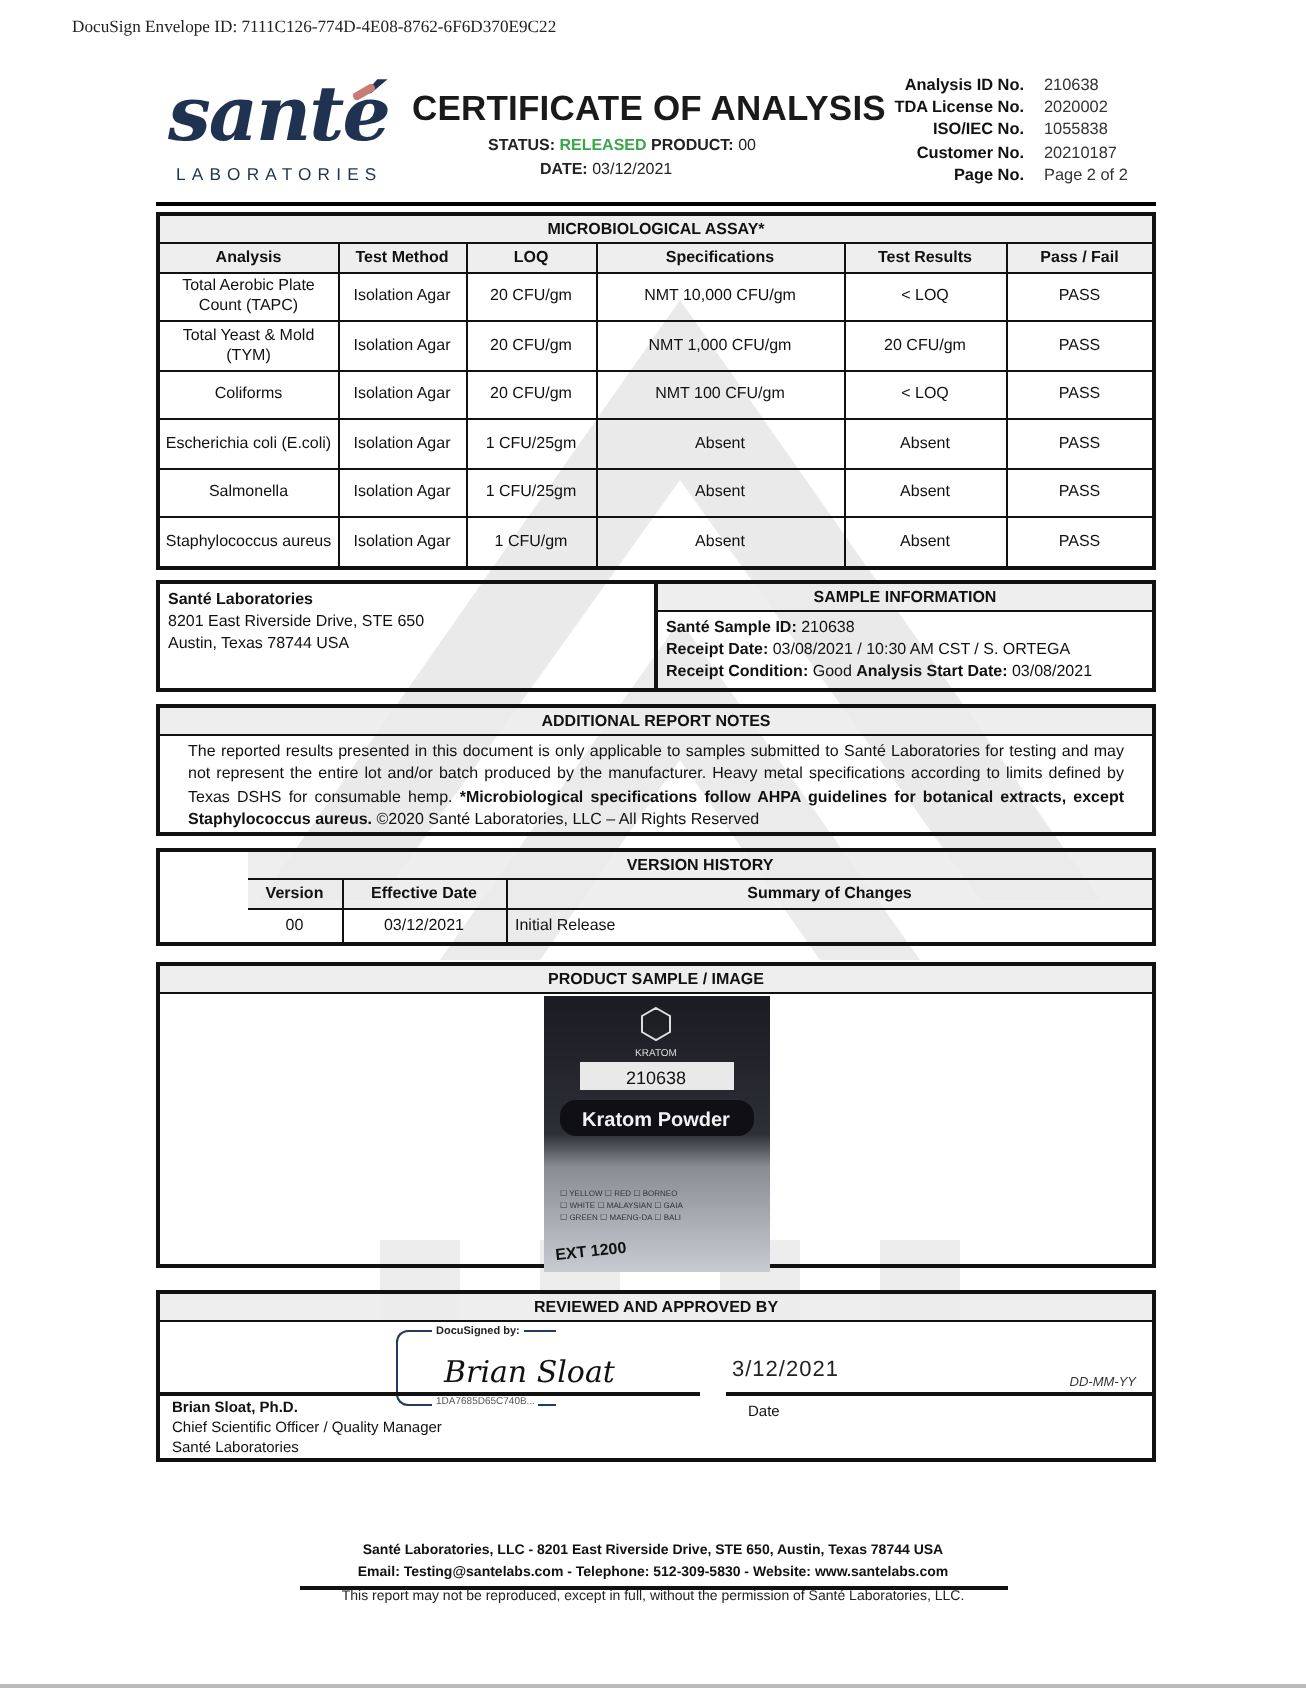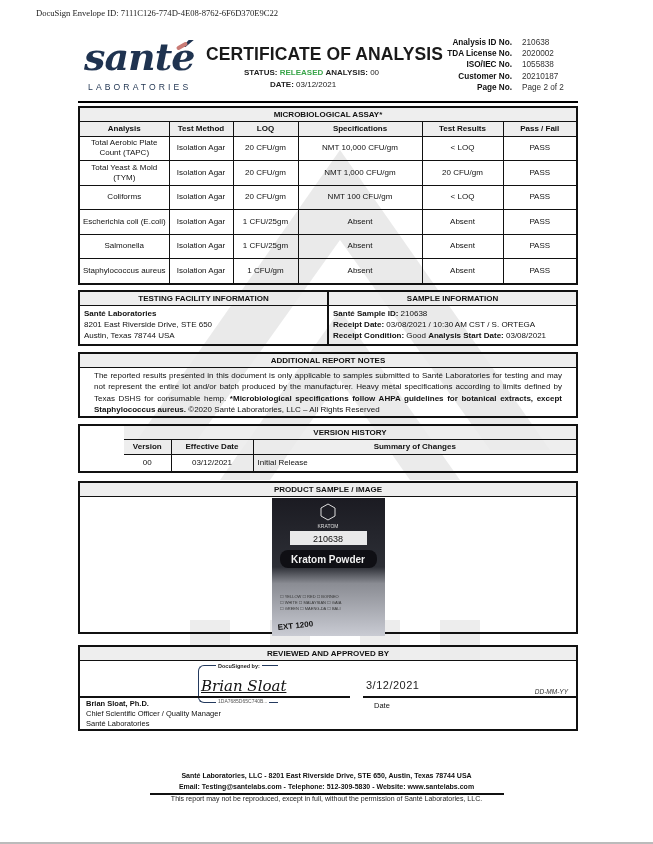--- a/index.html
+++ b/index.html
@@ -52,21 +52,21 @@
   .version { top: 424px; padding-left: 44px; }
   .version td { height: 17px; }
 
   .product { top: 481px; height: 153px; }
   .product-img { position: absolute; left: 192px; top: 15px; width: 113px; height: 138px; }
 
   .reviewed { top: 645px; height: 86px; }
   .sig-block { position: relative; height: 70px; }
   .ds-box { position: absolute; left: 118px; top: 4px; width: 80px; height: 38px; border: 1px solid #243a5e; border-right: none; border-radius: 6px 0 0 6px; }
   .ds-label { position: absolute; left: 136px; top: 2px; font-size: 5.5px; background: #fff; padding: 0 2px; font-weight: bold; color: #222; }
-  .ds-sign { position: absolute; left: 121px; top: 16px; font-family: "DejaVu Serif", serif; font-style: italic; font-size: 15px; color: #111; text-decoration: underline; }
+  .ds-sign { position: absolute; left: 142px; top: 16px; font-family: "DejaVu Serif", serif; font-style: italic; font-size: 15px; color: #111; }
   .ds-id { position: absolute; left: 136px; top: 37px; font-size: 5px; color: #555; background: #fff; padding: 0 2px; }
   .sig-line { position: absolute; left: 0; top: 35px; width: 270px; height: 2px; background: #111; }
   .date-line2 { position: absolute; left: 283px; top: 35px; width: 213px; height: 2px; background: #111; }
   .sig-date { position: absolute; left: 286px; top: 18px; font-size: 11px; color: #222; letter-spacing: 0.5px; }
   .ddmmyy { position: absolute; right: 8px; top: 27px; font-size: 6.5px; font-style: italic; color: #333; }
   .signer { position: absolute; left: 6px; top: 38px; font-size: 7.5px; line-height: 10px; }
   .signer b { font-weight: bold; }
   .date-label { position: absolute; left: 294px; top: 40px; font-size: 7.5px; }
 
   .footer { position: absolute; left: 0; width: 653px; text-align: center; font-size: 7px; }
@@ -93,21 +93,21 @@
 <div class="header">
   <div class="logo">
     <div class="logo-script">santé</div>
     <div class="logo-accent"></div>
     <div class="logo-sub">LABORATORIES</div>
   </div>
   <div class="title">CERTIFICATE OF ANALYSIS</div>
   <div class="status">
     <b>STATUS:</b>
     <span class="released">RELEASED</span>
-    <b>ANALYSIS:</b>
+    <b>PRODUCT:</b>
     <span>00</span>
   </div>
   <div class="date-line">
     <b>DATE:</b>
     <span>03/12/2021</span>
   </div>
   <div class="meta">
     <div class="meta-row">
         <span class="meta-label">Analysis ID No.</span>
         <span class="meta-val">210638</span>
@@ -199,21 +199,20 @@
           <td>Absent</td>
           <td>Absent</td>
           <td>PASS</td>
     </tr>
   </tbody>
     </table>
 </div>
 
 <div class="box info">
   <div class="info-col">
-    <div class="box-head">TESTING FACILITY INFORMATION</div>
     <div class="info-body">
       <div><b>Santé Laboratories</b></div>
       <div>8201 East Riverside Drive, STE 650</div>
       <div>Austin, Texas 78744 USA</div>
     </div>
   </div>
   <div class="info-col">
     <div class="box-head">SAMPLE INFORMATION</div>
     <div class="info-body">
       <div><b>Santé Sample ID:</b> <span>210638</span></div>

